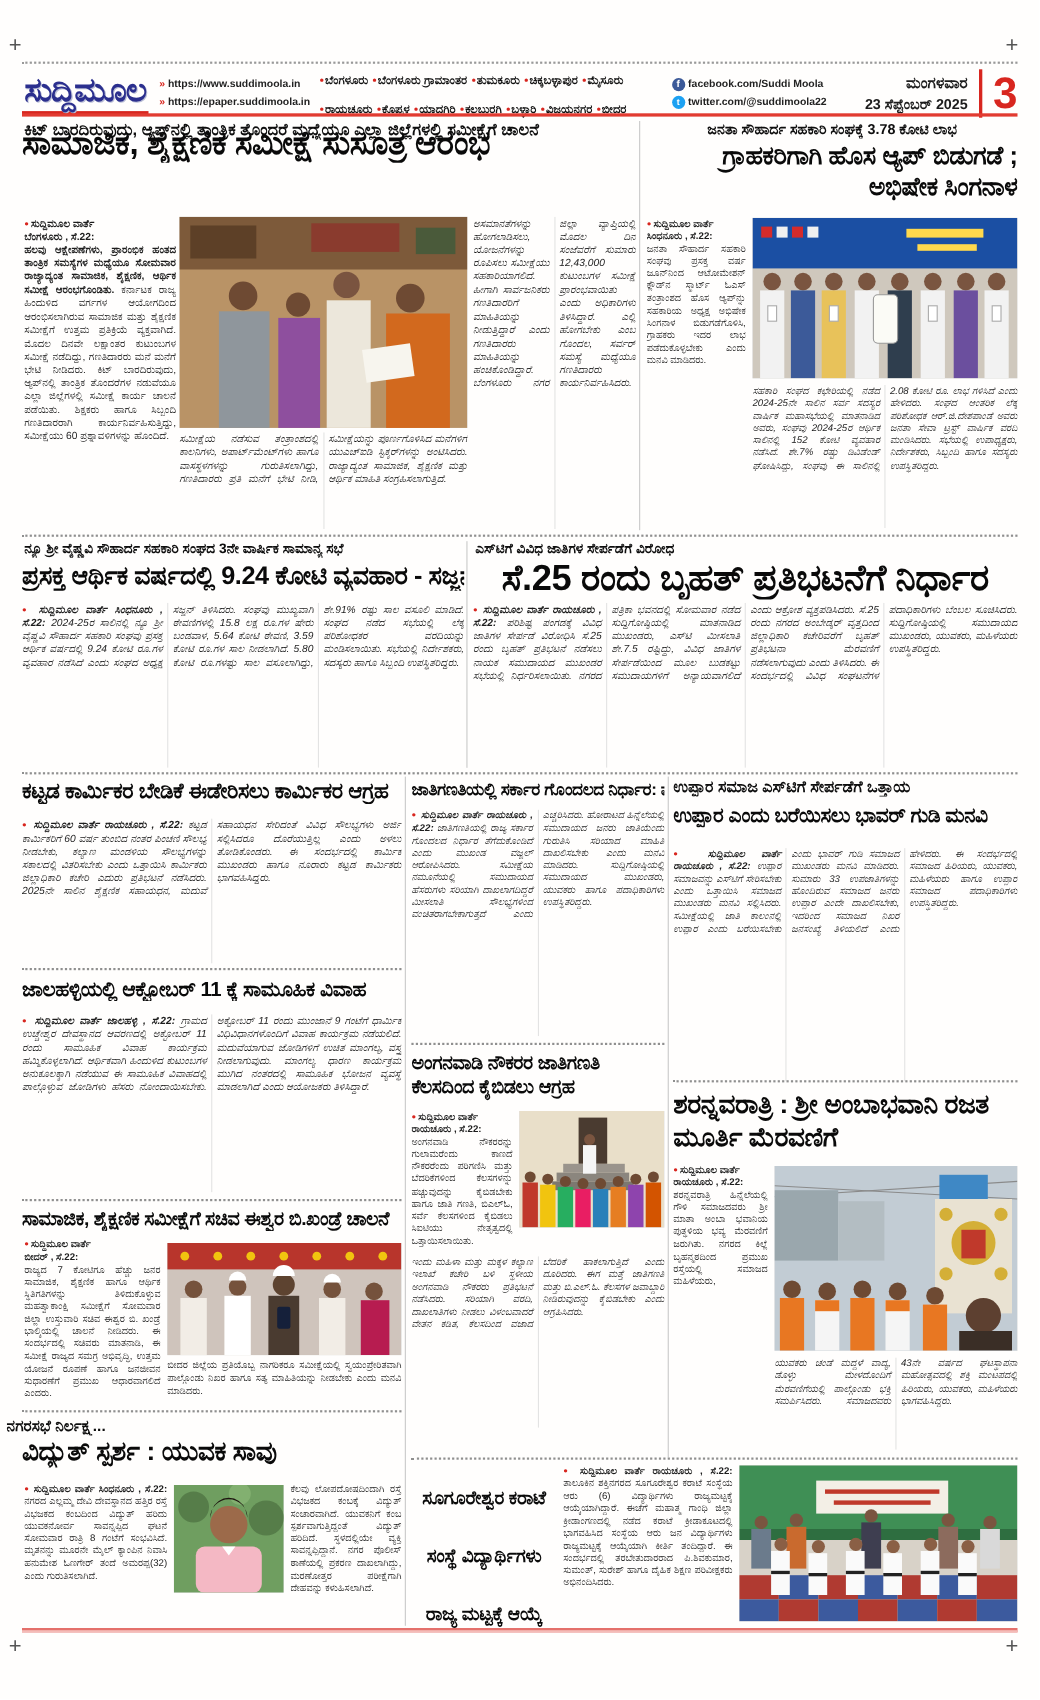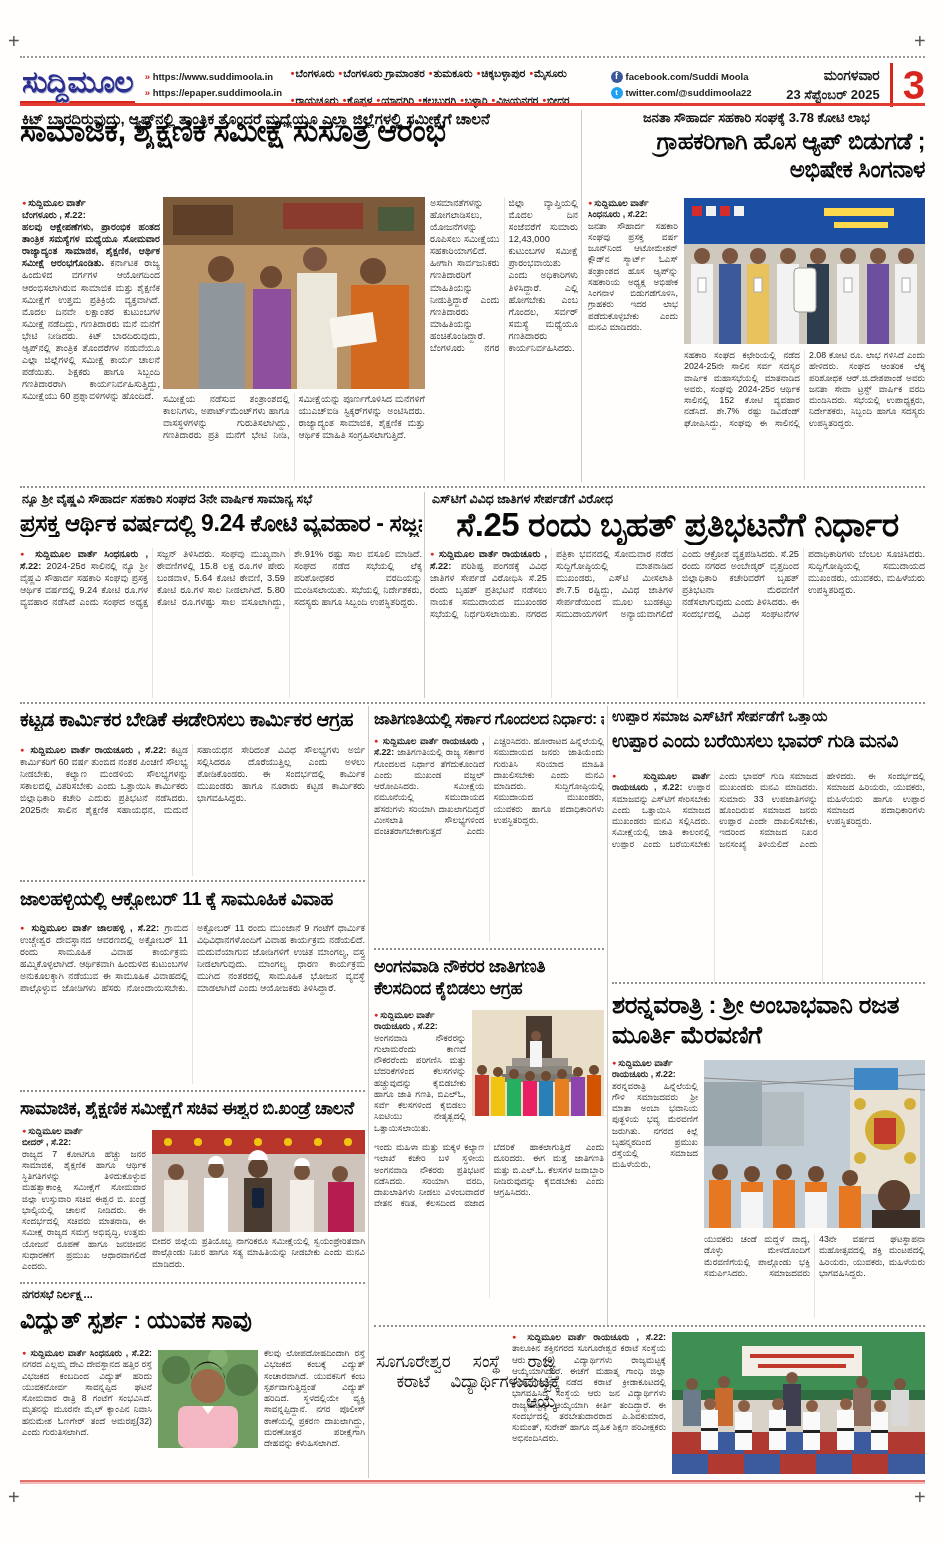--- a/index.html
+++ b/index.html
@@ -30,30 +30,30 @@
   .redrule{background:#e23b31;}
   
   .kick{font-weight:700;color:#0e0e0e;white-space:nowrap;overflow:hidden;}
   .head{font-weight:800;color:#0a0a0a;letter-spacing:-0.4px;white-space:nowrap;overflow:hidden;}
   .head.wrap{white-space:normal;}
   .body{font-size:9.3px;line-height:1.3;text-align:justify;color:#1d1d1d;overflow:hidden;}
   .body.sm{font-size:8.8px;line-height:1.28;}
   .cols2{column-count:2;column-gap:9px;}
   .cols3{column-count:3;column-gap:9px;}
   .cols4{column-count:4;column-gap:9px;}
-  .colrule{column-rule:1px solid #e3e3e3;}
+  .colrule{column-rule:1px solid #e3e3e3;font-style:italic;}
   .by{font-weight:700;}
   .by::before{content:"● ";color:#d8261f;font-size:7px;vertical-align:1px;}
   .dl{font-weight:700;}
   .dotline{border-top:2px dotted #8f8f8f;height:0;}
   .vline{border-left:1px solid #c9c9c9;width:0;}
   .ph{position:absolute;overflow:hidden;background:#ddd;}
   .ph svg{display:block;width:100%;height:100%;}
-  .headstack{display:flex;flex-direction:row;justify-content:space-between;
-             font-weight:400;font-size:17px;text-align:center;letter-spacing:-0.3px;color:#0a0a0a;}
+  .headstack{display:flex;flex-direction:column;justify-content:space-between;
+             font-weight:700;font-size:17px;text-align:center;letter-spacing:-0.3px;color:#0a0a0a;}
   .bottomrule{background:#e4706b;border-bottom:2px solid #f4bcb8;}
 </style>
 </head>
 <body>
 
 <div class="page">
 
   <div class="crop" style="left:8px;top:30px;">+</div>
   <div class="crop" style="left:914px;top:30px;">+</div>
   <div class="crop" style="left:8px;top:1486px;">+</div>
@@ -325,21 +325,21 @@
       <circle cx="150" cy="42" r="8" fill="#75523c"></circle>
         <path d="M142 36 a8 8 0 0 1 16 0 z" fill="#fff"></path>
         <rect x="138" y="50" width="24" height="52" fill="#f2ede6"></rect>
       <circle cx="188" cy="44" r="8" fill="#75523c"></circle>
         <rect x="176" y="52" width="26" height="50" fill="#b71c50"></rect>
     </svg>
   </div>
   <div class="abs body sm" style="left:152px;top:1236px;width:213px;height:44px;">ಬೀದರ ಜಿಲ್ಲೆಯ ಪ್ರತಿಯೊಬ್ಬ ನಾಗರಿಕರೂ ಸಮೀಕ್ಷೆಯಲ್ಲಿ ಸ್ವಯಂಪ್ರೇರಿತವಾಗಿ ಪಾಲ್ಗೊಂಡು ನಿಖರ ಹಾಗೂ ಸತ್ಯ ಮಾಹಿತಿಯನ್ನು ನೀಡಬೇಕು ಎಂದು ಮನವಿ ಮಾಡಿದರು.</div>
 
   <div class="abs dotline" style="left:20px;top:1282px;width:345px;"></div>
-  <div class="abs kick" style="left:22px;top:1288px;width:340px;font-size:11px;">ನಗರಸಭೆ ನಿರ್ಲಕ್ಷ್ಯ...</div>
+  <div class="abs kick" style="left:6px;top:1288px;width:340px;font-size:14px;">ನಗರಸಭೆ ನಿರ್ಲಕ್ಷ್ಯ...</div>
   <div class="abs head" style="left:20px;top:1306px;width:345px;font-size:24px;">ವಿದ್ಯುತ್ ಸ್ಪರ್ಶ : ಯುವಕ ಸಾವು</div>
   <div class="abs body sm" style="left:22px;top:1348px;width:130px;height:128px;">
     <span class="by">ಸುದ್ದಿಮೂಲ ವಾರ್ತೆ</span>
     <span class="dl">ಸಿಂಧನೂರು , ಸೆ.22:</span>
     <span>ನಗರದ ಎಲ್ಲಮ್ಮ ದೇವಿ ದೇವಸ್ಥಾನದ ಹತ್ತಿರ ರಸ್ತೆ ವಿಭಜಕದ ಕಂಬದಿಂದ ವಿದ್ಯುತ್ ಹರಿದು ಯುವಕನೋರ್ವ ಸಾವನ್ನಪ್ಪಿದ ಘಟನೆ ಸೋಮವಾರ ರಾತ್ರಿ 8 ಗಂಟೆಗೆ ಸಂಭವಿಸಿದೆ. ಮೃತನನ್ನು ಮೂರನೇ ಮೈಲ್ ಕ್ಯಾಂಪಿನ ನಿವಾಸಿ ಹನುಮೇಶ ಓಣಗೇರ್ ತಂದೆ ಅಮರಪ್ಪ(32) ಎಂದು ಗುರುತಿಸಲಾಗಿದೆ.</span>
   </div>
   <div class="ph" style="left:158px;top:1350px;width:100px;height:98px;">
     <svg viewBox="0 0 100 98" preserveAspectRatio="none">
       <rect width="100" height="98" fill="#6f9e60"></rect>
       <circle cx="18" cy="20" r="14" fill="#567d49"></circle>

